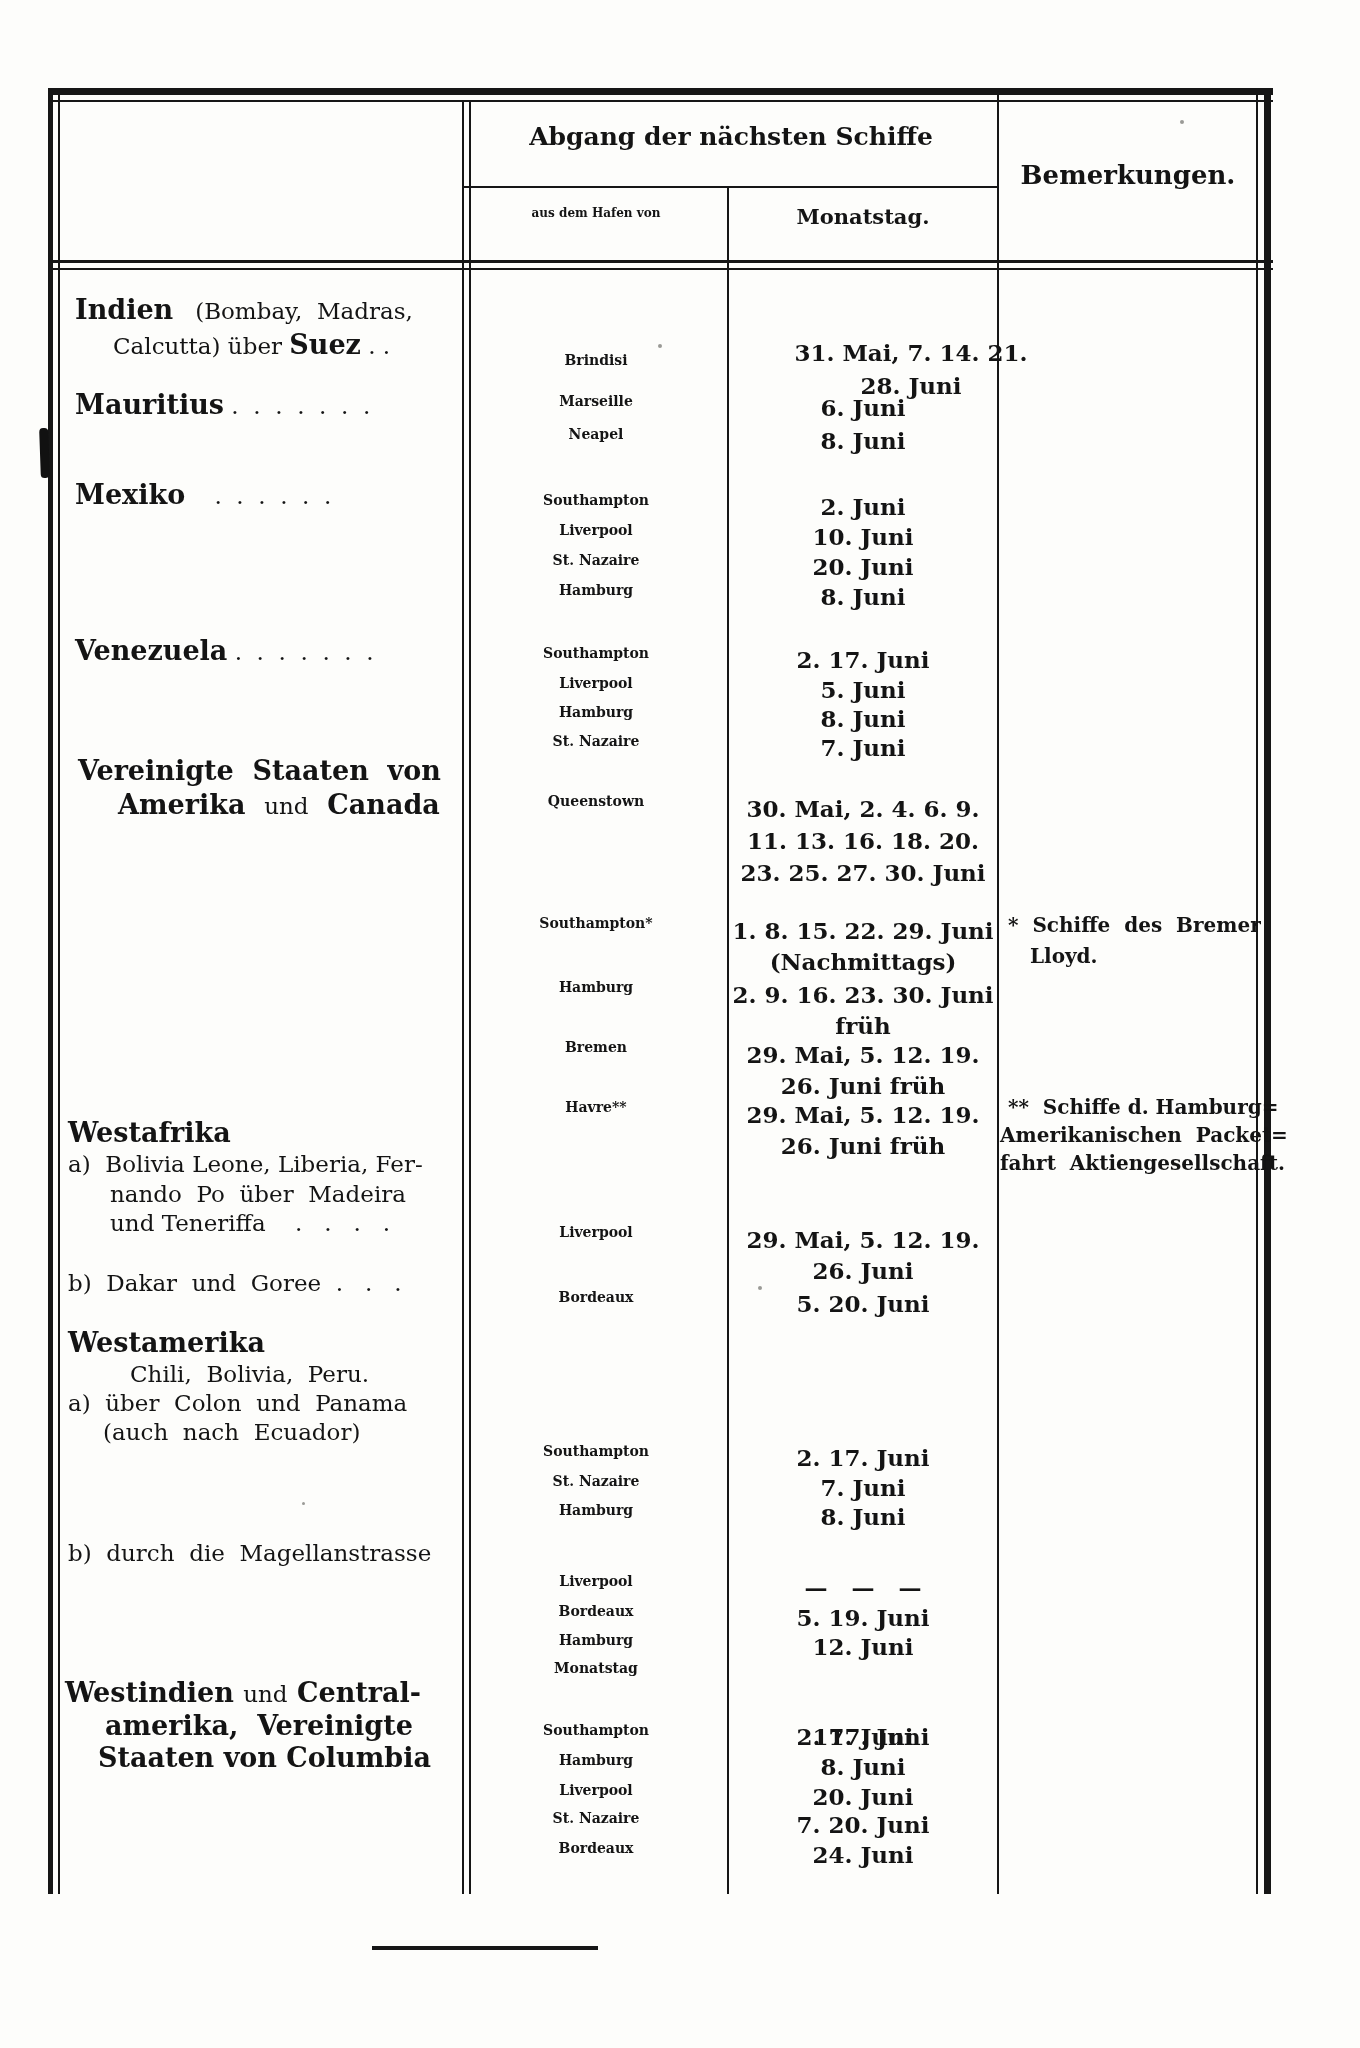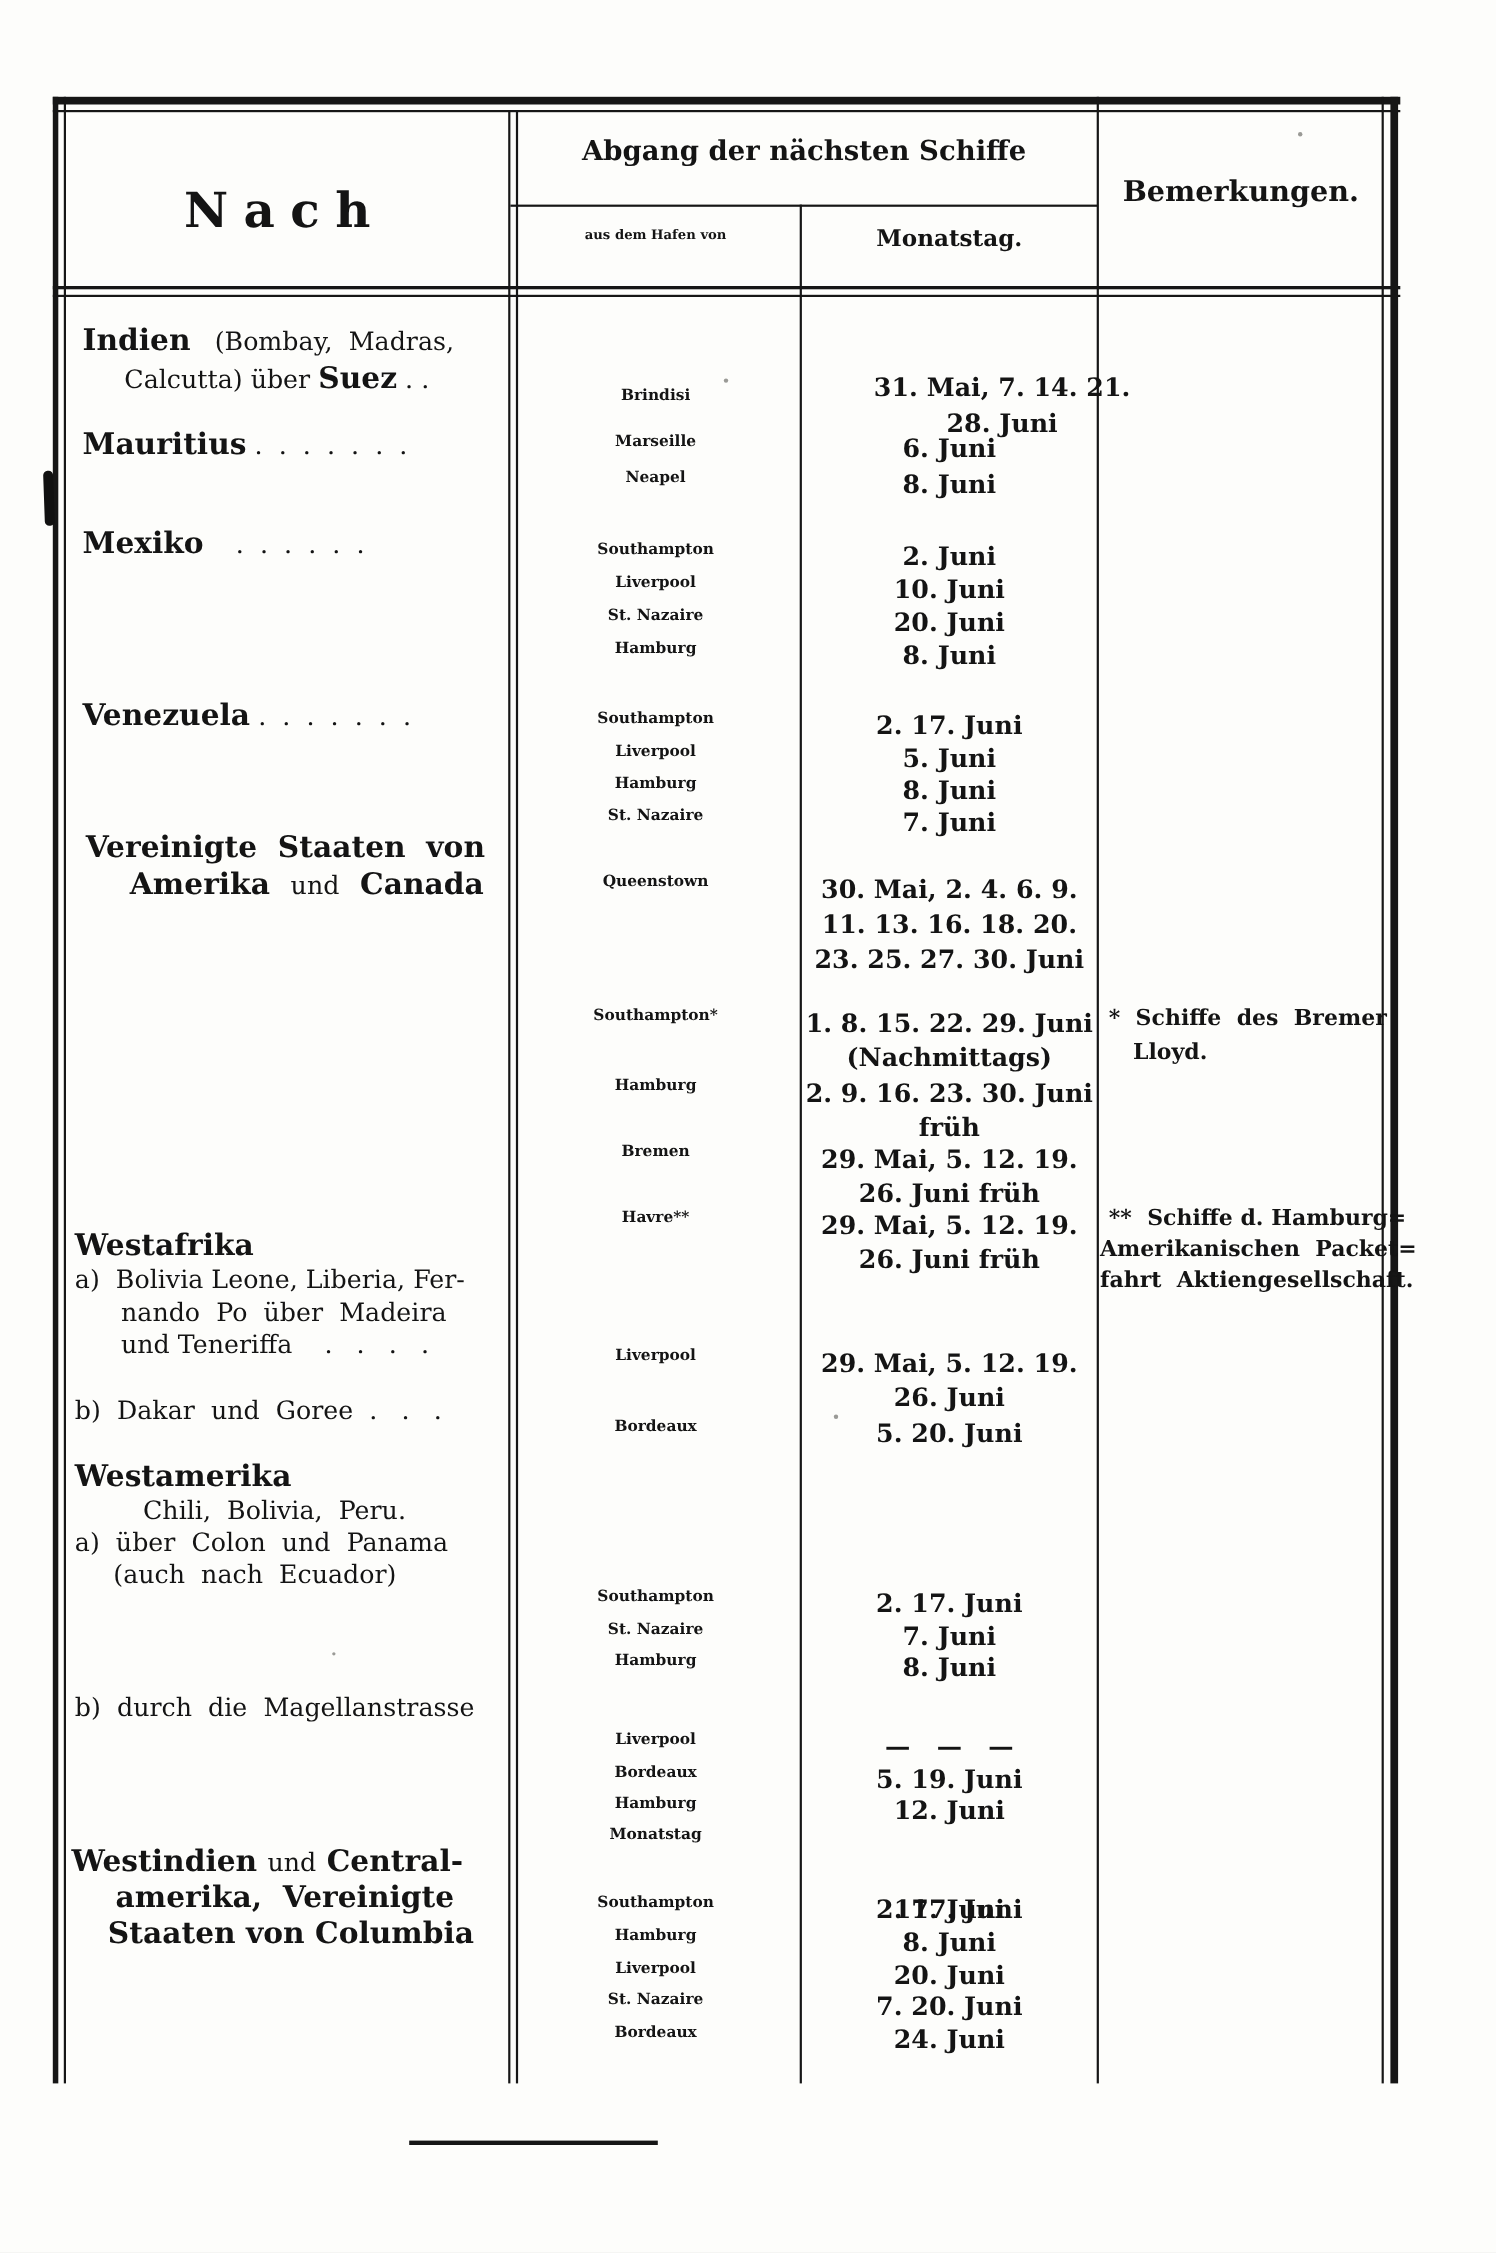--- a/index.html
+++ b/index.html
@@ -41,21 +41,20 @@
 
   <div class="vline" style="left:48px;top:88px;width:5px;height:1806px"></div>
   <div class="vline" style="left:58px;top:88px;width:2px;height:1806px"></div>
   <div class="vline" style="left:462px;top:100px;width:2px;height:1794px"></div>
   <div class="vline" style="left:469px;top:100px;width:2px;height:1794px"></div>
   <div class="vline" style="left:727px;top:186px;width:2px;height:1708px"></div>
   <div class="vline" style="left:997px;top:88px;width:2px;height:1806px"></div>
   <div class="vline" style="left:1256px;top:88px;width:2px;height:1806px"></div>
   <div class="vline" style="left:1264px;top:88px;width:7px;height:1806px"></div>
 
-  <div class="txt h-nach">Nach</div>
   <div class="txt h-abgang">Abgang der nächsten Schiffe</div>
   <div class="txt h-hafen">aus dem Hafen von</div>
   <div class="txt h-monat">Monatstag.</div>
   <div class="txt h-bem">Bemerkungen.</div>
 
   <div id="sections-root">
       <div class="dest-line" style="left: 75px; top: 295px;"><span class="seg-b">Indien</span><span class="seg-n">   (Bombay,  Madras,</span></div>
       <div class="dest-line" style="left: 113px; top: 330px;"><span class="seg-n">Calcutta) über </span><span class="seg-b">Suez</span><span class="seg-n"> . .</span></div>
       <div class="port-cell" style="top: 352px;">Brindisi</div>
       <div class="date-cell" style="top: 336px; margin-left: 48px;"><div style="line-height: 33px;">31. Mai, 7. 14. 21.</div><div style="line-height: 33px;">28. Juni</div></div>

